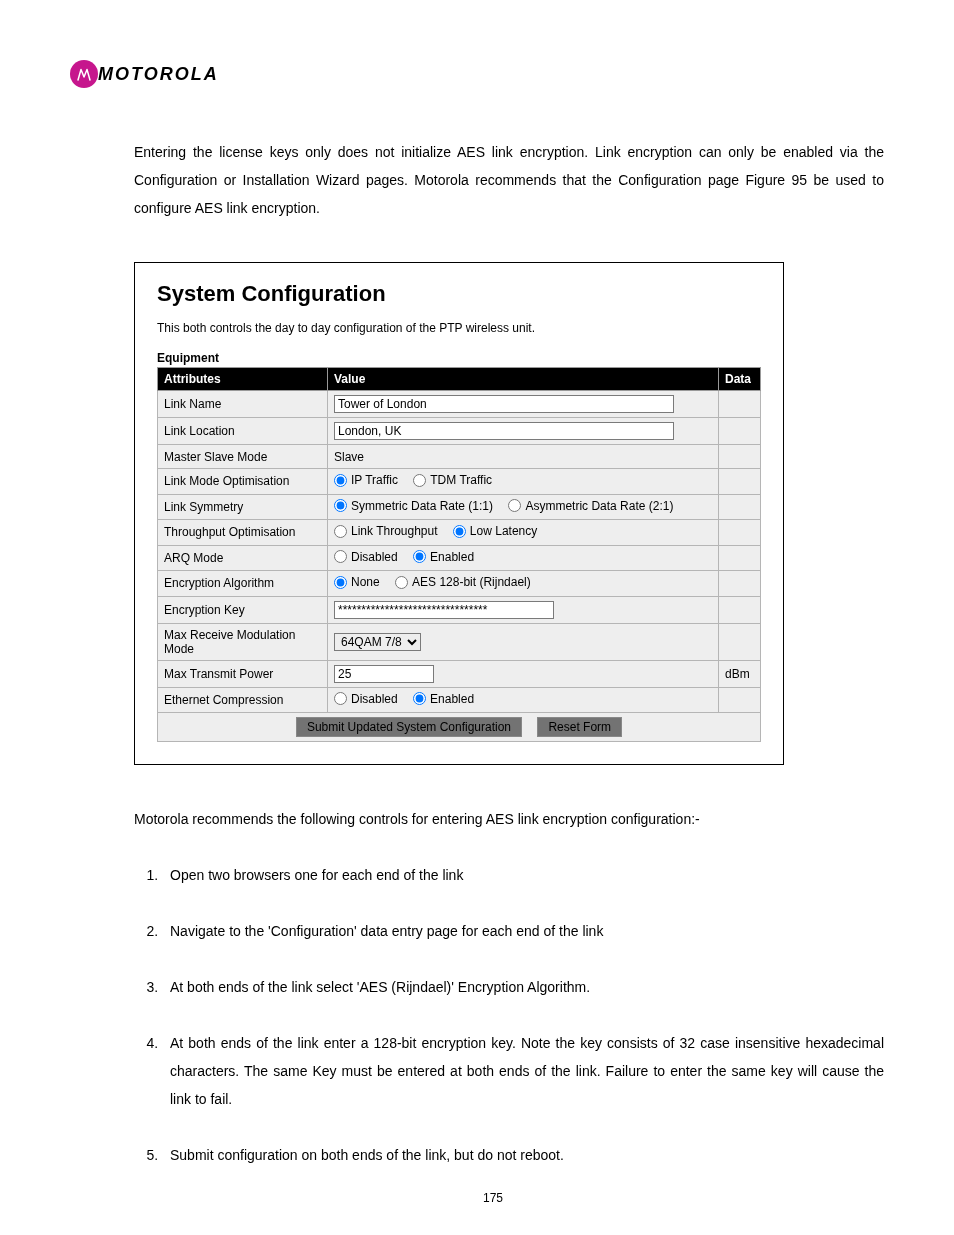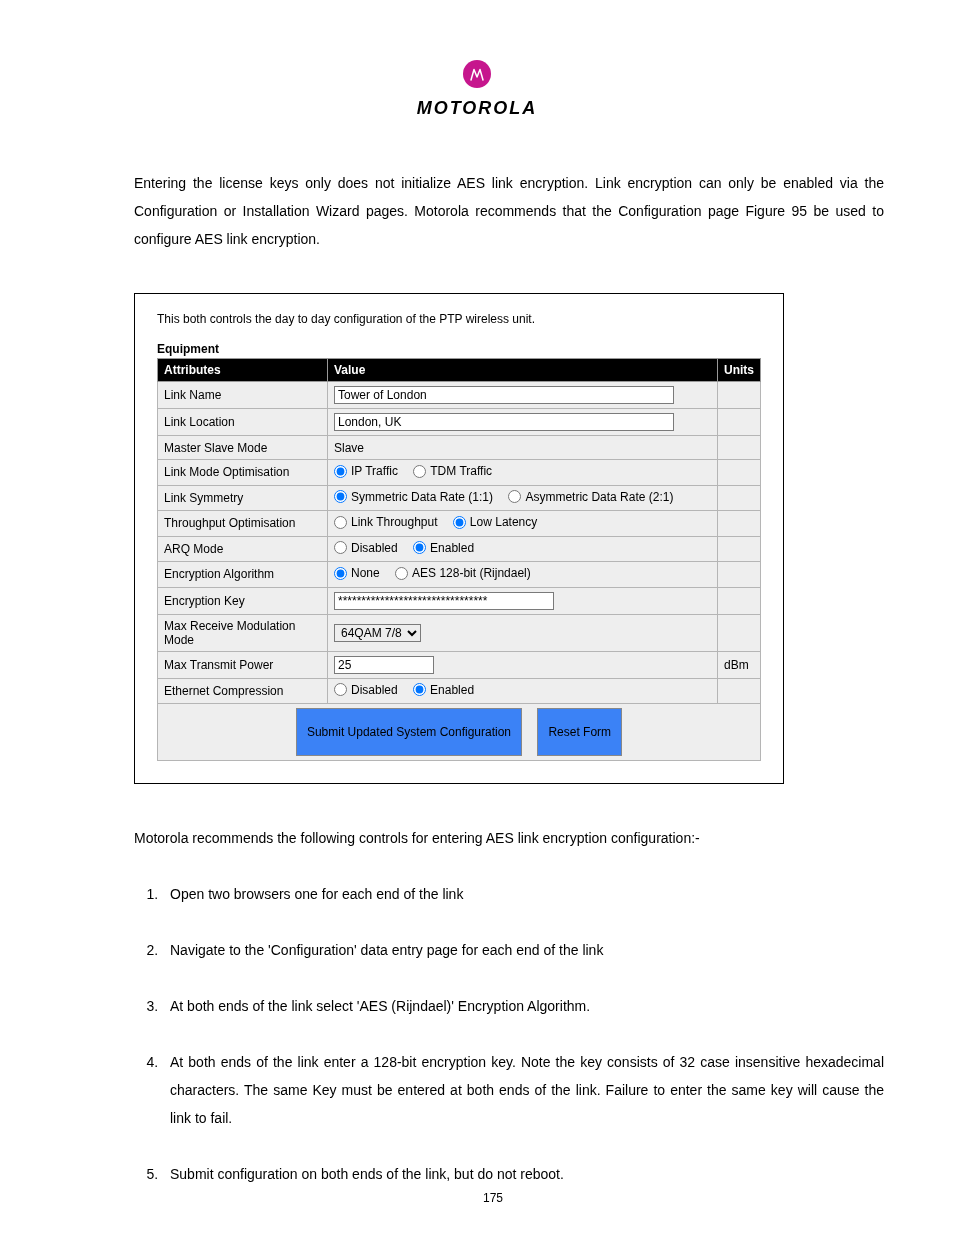--- a/index.html
+++ b/index.html
@@ -12,23 +12,21 @@
     width: 954px;
   }
   .page {
     padding: 60px 70px 40px 70px;
     position: relative;
     min-height: 1235px;
   }
   .logo-row {
     display: flex;
     align-items: center;
-    gap: 10px;
     margin-bottom: 50px;
-    flex-direction: column;
   }
   .logo-circle {
     width: 28px;
     height: 28px;
     border-radius: 50%;
     background: #c6168d;
     display: flex;
     align-items: center;
     justify-content: center;
   }
@@ -113,23 +111,23 @@
   }
   .radio-wrap { display: inline-flex; align-items: center; margin-right: 12px; }
   .radio-wrap input { margin: 0 4px 0 0; }
   .btn-row td {
     text-align: center;
     padding: 6px 4px;
   }
   .btn {
     font-family: inherit;
     font-size: 12px;
-    background: #3b82f6;
+    background: #737373;
     border: 1px solid #888;
-    padding: 16px 10px;
+    padding: 2px 10px;
     margin: 0 6px;
     cursor: pointer;
   }
   .follow-para {
     margin: 40px 0 0 64px;
     font-size: 14px;
     line-height: 2.0;
   }
   ol.steps {
     margin: 4px 0 0 64px;
@@ -163,29 +161,30 @@
           <path d="M4 20 L8 6 L12 16 L16 6 L20 20" fill="none" stroke="#fff" stroke-width="2" stroke-linejoin="round" stroke-linecap="round"></path>
         </svg>
     </span>
     <span class="logo-text">MOTOROLA</span>
   </div>
 
 
   <p class="body-para">Entering the license keys only does not initialize AES link encryption. Link encryption can only be enabled via the Configuration or Installation Wizard pages. Motorola recommends that the Configuration page Figure 95 be used to configure AES link encryption.</p>
 
   <div class="figure-box">
+    <div class="figure-title">System Configuration</div>
     <div class="figure-sub">This both controls the day to day configuration of the PTP wireless unit.</div>
     <div class="equip-label">Equipment</div>
 
     <table class="cfg">
       <tbody>
           <tr>
         <th>Attributes</th>
         <th>Value</th>
-        <th>Units</th>
+        <th>Data</th>
       </tr>
 
       <tr>
         <td class="attr">Link Name</td>
         <td><input class="txt-input" value="Tower of London" style=""></td>
         <td class="units"></td>
       </tr>
 
       <tr>
         <td class="attr">Link Location</td>

